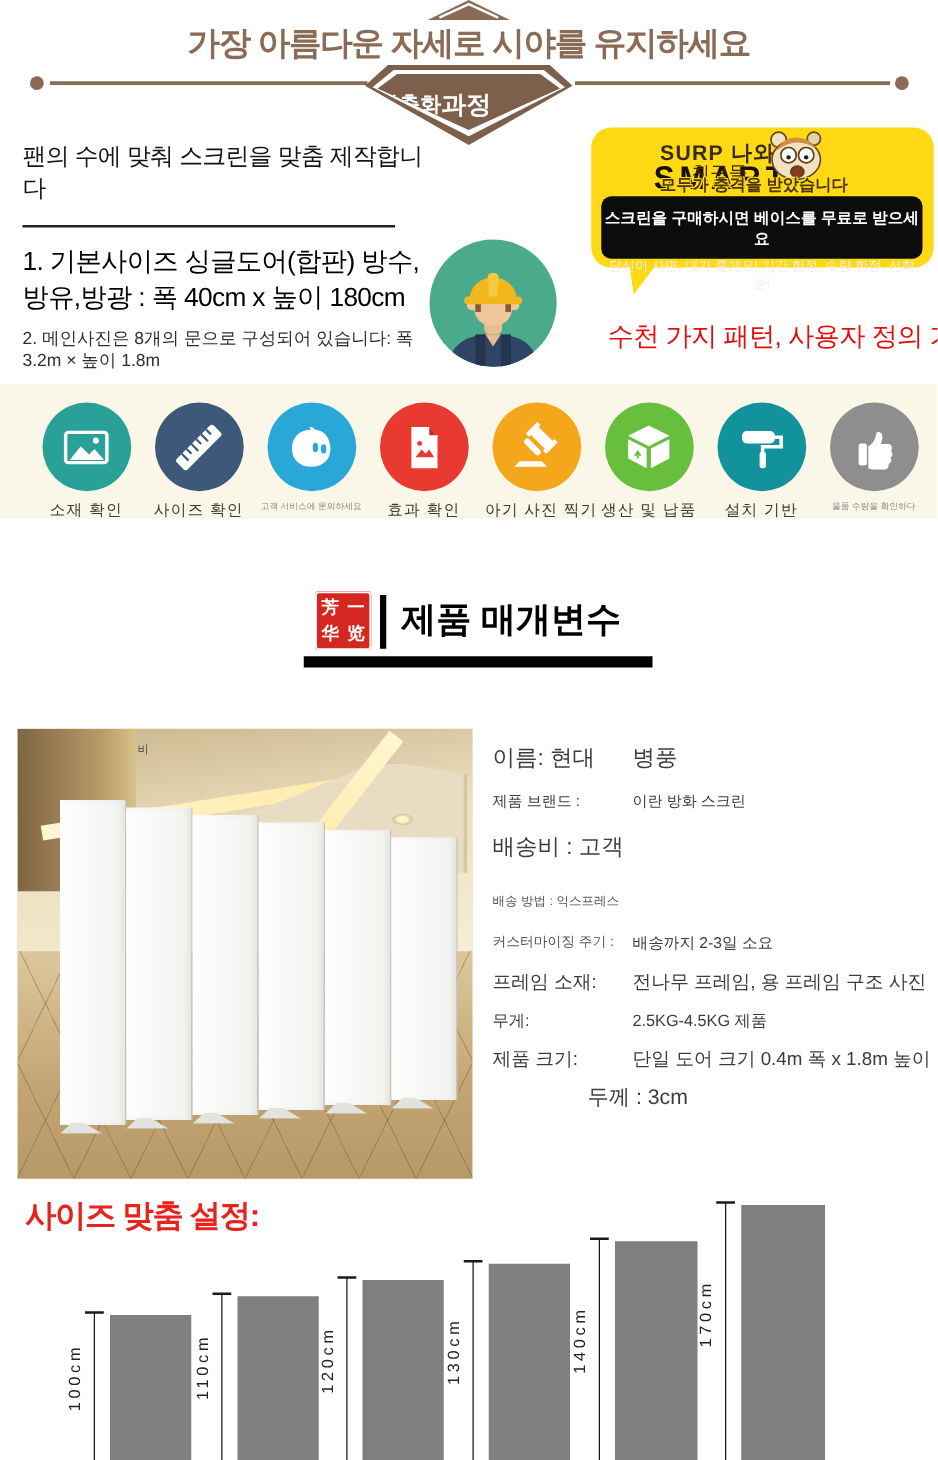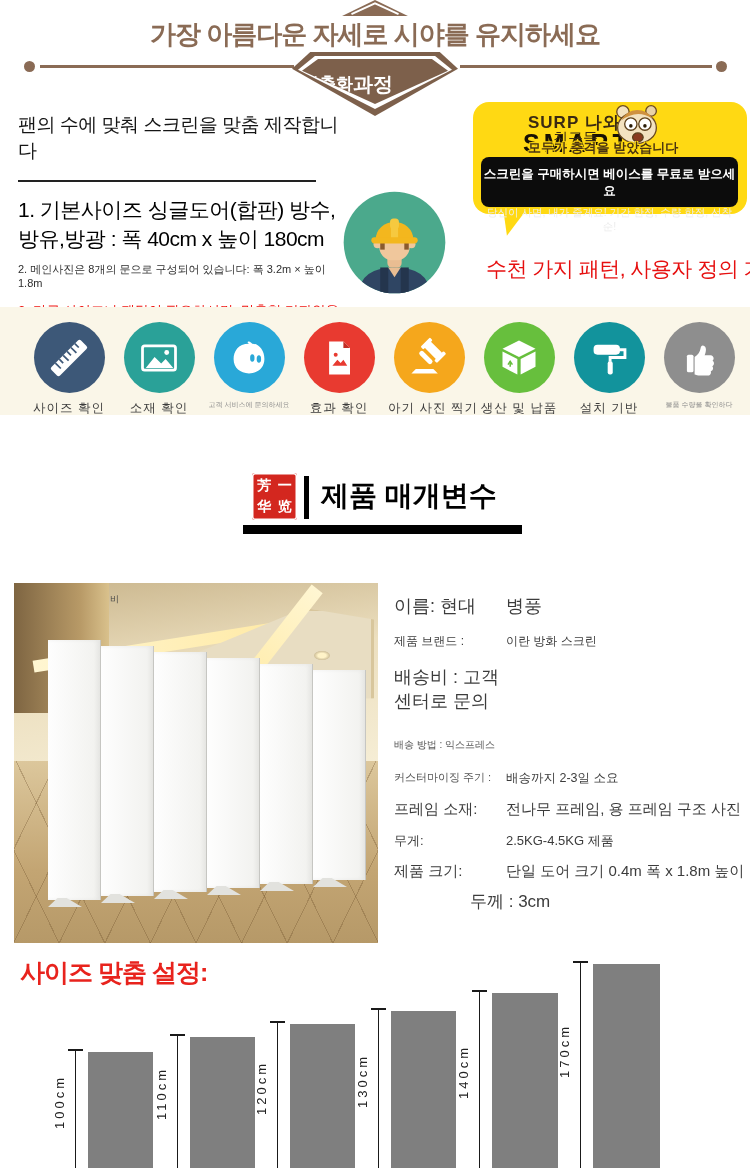--- a/index.html
+++ b/index.html
@@ -22,21 +22,21 @@
   .badge .l3{left:10px;right:10px;top:7px;bottom:12px;background:#7d604b;
     display:flex;flex-direction:row;align-items:center;justify-content:flex-start;padding-top:5px;}
   .badge .b1{color:#fff;font-weight:bold;font-size:17px;line-height:1.1;}
   .badge .b2{color:#fff;font-weight:bold;font-size:20px;line-height:1.2;}
 
   
   .intro{left:18px;top:112px;width:330px;}
   .intro-sub{font-size:19px;color:#151515;letter-spacing:-0.5px;}
   .intro-hr{margin-top:16px;width:298px;border-top:2px solid #222;}
   .p1{margin-top:13px;font-size:21px;color:#000;line-height:1.4;letter-spacing:-0.5px;}
-  .p2{margin-top:8px;font-size:11px;color:#2e2e2e;}
+  .p2{margin-top:8px;font-size:14px;color:#2e2e2e;}
   .p3{margin-top:10px;font-size:13.5px;color:#ef1410;line-height:1.85;}
 
   
   .worker{left:341px;top:189px;width:107px;height:107px;}
 
   
   .bubble{left:473px;top:102px;width:274px;height:112px;background:#ffd913;border-radius:16px;}
   .bubble-tail{left:505px;top:208px;width:0;height:0;border-top:26px solid #ffd913;
     border-right:26px solid transparent;transform:rotate(-8deg);}
   .surp{left:55px;top:9px;font-size:17px;font-weight:bold;color:#3a2a12;letter-spacing:1px;}
@@ -194,46 +194,46 @@
   <div class="abs shout">모두가 충격을 받았습니다</div>
   <div class="abs offer-box">
     <div class="offer1">스크린을 구매하시면 베이스를 무료로 받으세요</div>
     <div class="offer2">당신이 사면, 내가 줄게요! 기간 한정, 수량 한정, 선착순!</div>
   </div>
 </div>
 <div class="abs tagline">수천 가지 패턴, 사용자 정의 가능</div>
 
 <div class="abs icon-strip">
   <div class="proc">
+    <div class="circle" style="background:#2aa198">
+      <svg viewBox="0 0 40 40">
+          <rect x="5" y="9" width="30" height="22" rx="2" fill="none" stroke="#fff" stroke-width="2.5"></rect>
+          <circle cx="27" cy="15" r="2.2" fill="#fff"></circle>
+          <path d="M8 29 L16 19 L22 25 L26 21 L33 29 Z" fill="#fff"></path>
+        </svg>
+    </div>
+    <div class="icon-label">소재 확인</div>
+  </div>
+  <div class="proc">
     <div class="circle" style="background:#3d5878">
       <svg viewBox="0 0 40 40">
           <g transform="rotate(45 20 20)">
             <rect x="14.5" y="1" width="11" height="38" rx="2" fill="#fff"></rect>
             <g stroke="#3d5878" stroke-width="1.6">
               <line x1="14.5" y1="7" x2="19.5" y2="7"></line>
               <line x1="14.5" y1="12" x2="21.5" y2="12"></line>
               <line x1="14.5" y1="17" x2="19.5" y2="17"></line>
               <line x1="14.5" y1="22" x2="21.5" y2="22"></line>
               <line x1="14.5" y1="27" x2="19.5" y2="27"></line>
               <line x1="14.5" y1="32" x2="21.5" y2="32"></line>
             </g>
           </g>
         </svg>
     </div>
     <div class="icon-label">사이즈 확인</div>
-  </div>
-  <div class="proc">
-    <div class="circle" style="background:#2aa198">
-      <svg viewBox="0 0 40 40">
-          <rect x="5" y="9" width="30" height="22" rx="2" fill="none" stroke="#fff" stroke-width="2.5"></rect>
-          <circle cx="27" cy="15" r="2.2" fill="#fff"></circle>
-          <path d="M8 29 L16 19 L22 25 L26 21 L33 29 Z" fill="#fff"></path>
-        </svg>
-    </div>
-    <div class="icon-label">소재 확인</div>
   </div>
   <div class="proc">
     <div class="circle" style="background:#29a8d8">
       <svg viewBox="0 0 40 40">
           <path d="M20 7 C10 7 6 14 6 21 C6 29 12 34 20 34 C28 34 34 29 34 21 C34 13 29 7 23 7 C20 4 17 5 20 7 Z" fill="#fff"></path>
           <ellipse cx="23" cy="20" rx="2" ry="3.4" fill="#29a8d8"></ellipse>
           <ellipse cx="29" cy="21" rx="2" ry="3.4" fill="#29a8d8"></ellipse>
         </svg>
     </div>
     <div class="icon-label tiny">고객 서비스에 문의하세요</div>
@@ -331,21 +331,20 @@
   <div class="sr r1">
     <div class="lb">이름: 현대</div>
     <div class="vl">병풍</div>
   </div>
   <div class="sr r2">
     <div class="lb">제품 브랜드 :</div>
     <div class="vl">이란 방화 스크린</div>
   </div>
   <div class="sr r3">
     <div class="lb">배송비 : 고객</div>
-    <div class="vl">센터로 문의</div>
   </div>
   <div class="sr r4">
     <div>배송 방법 : 익스프레스</div>
   </div>
   <div class="sr r5">
     <div class="lb">커스터마이징 주기 :</div>
     <div class="vl">배송까지 2-3일 소요</div>
   </div>
   <div class="sr r7">
     <div class="lb">프레임 소재:</div>

